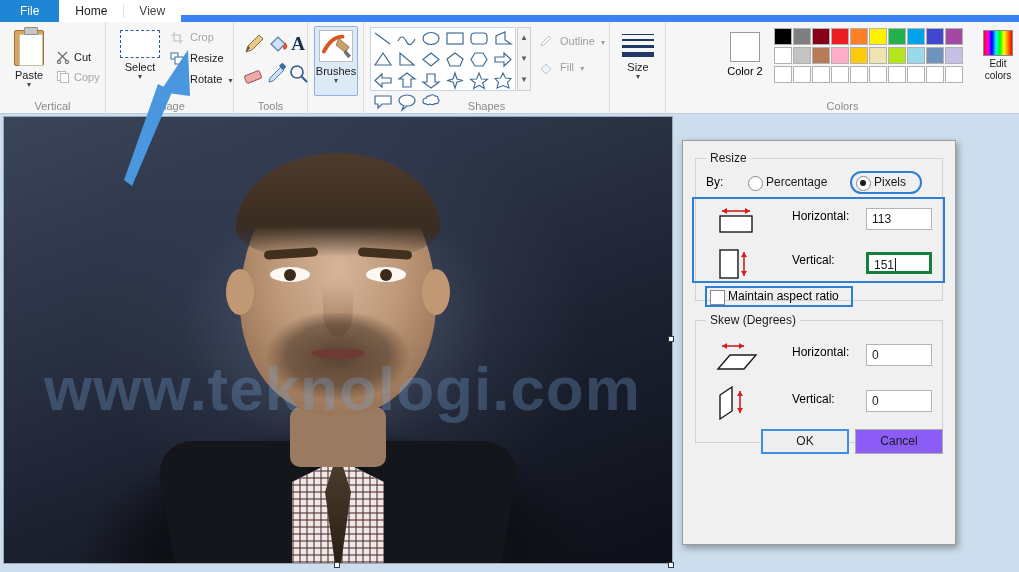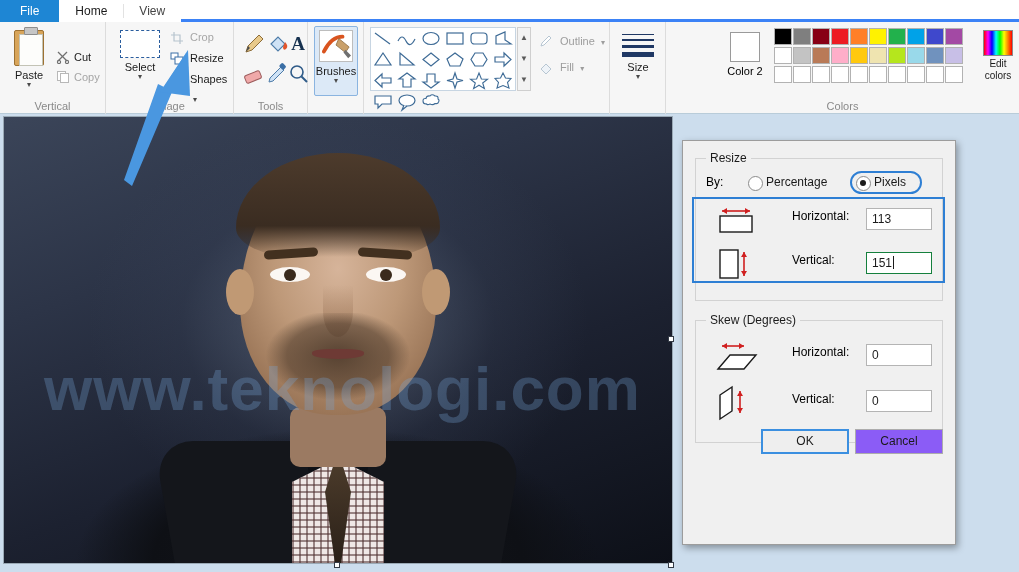--- a/index.html
+++ b/index.html
@@ -9,21 +9,21 @@
     font-family: "Liberation Sans", sans-serif;
     background: #ffffff;
   }
   #app { position: relative; width: 1019px; height: 572px; }
 
   
   .tabstrip {
     position: absolute; top: 0; left: 0;
     width: 1019px; height: 22px;
     background: #ffffff;
-    border-bottom: 3px solid #3b82f6;
+    border-bottom: 7px solid #3b82f6;
   }
   .tab {
     float: left; height: 22px; line-height: 22px;
     padding: 0 16px; font-size: 12px; color: #1b1b1b;
     cursor: default; position: relative;
   }
   .tab.file { background: #1e86d4; color: #ffffff; padding: 0 20px; }
   .tab.active { background: #ffffff; color: #1b1b1b; }
   .tab.inactive { background: #ffffff; color: #444; }
   .tab.inactive::before {
@@ -314,21 +314,21 @@
   }
   .hl-rect {
     position: absolute; border: 2px solid #2e7fd4;
   }
   .fld {
     position: absolute; right: 0; top: 1px;
     width: 66px; height: 22px; background: #ffffff;
     border: 1px solid #b4b4b4; font-size: 12px;
     padding: 2px 5px; line-height: 17px; color: #1b1b1b;
   }
-  .fld.focus { border: 1px solid #15803d; }
+  .fld.focus { border: 3px solid #15803d; }
   .fld .cursor {
     display: inline-block; width: 1px; height: 13px;
     background: #1b1b1b; vertical-align: -2px; margin-left: 1px;
   }
   .row-lbl { position: absolute; left: 86px; top: 4px; font-size: 12px; }
   .ico-box { position: absolute; left: 6px; top: 0; width: 54px; height: 30px; }
   .chk-row { position: relative; height: 20px; margin-top: 4px; }
   .chk {
     position: absolute; left: 4px; top: 2px;
     font-size: 12px; padding-left: 18px; cursor: default; line-height: 15px;
@@ -407,21 +407,21 @@
           <rect x="1" y="1" width="7" height="6" fill="#fff" stroke="#3a6ea5" stroke-width="1"></rect>
           <rect x="5" y="5" width="8" height="7" fill="#fff" stroke="#3a6ea5" stroke-width="1"></rect>
         </svg>
         <span>Resize</span>
       </div>
       <div class="small-cmd" style="top:48px;">
         <svg style="position:absolute;left:2px;top:3px;width:14px;height:14px" viewBox="0 0 14 14">
           <path d="M2 8 A5 5 0 1 1 7 13" fill="none" stroke="#3a6ea5" stroke-width="1.3"></path>
           <path d="M2 4 L2 8 L6 8 Z" fill="#3a6ea5"></path>
         </svg>
-        <span>Shapes</span>
+        <span>Rotate</span>
         <span style="font-size:8px;color:#4a4a4a;margin-left:3px">▾</span>
       </div>
       <div class="group-label">Image</div>
     </div>
 
     <div class="group g-tools">
       <svg class="tool-ico" style="left:8px; top:10px;" viewBox="0 0 24 24">
         <path d="M4 20 L6 14 L17 3 L21 7 L10 18 Z" fill="#e8c98a" stroke="#8d6c38" stroke-width="1"></path>
         <path d="M17 3 L21 7" stroke="#8d6c38" stroke-width="1"></path>
         <path d="M4 20 L6 14 L8 16 Z" fill="#4b4b4b"></path>
@@ -542,20 +542,21 @@
         <span>Outline</span>
         <span style="font-size:8px;margin-left:3px">▾</span>
       </div>
       <div class="fill-cmd" style="top:34px;">
         <svg style="position:absolute;left:2px;top:5px;width:16px;height:15px" viewBox="0 0 16 15">
           <path d="M3 8 L8 3 L13 8 L8 13 Z" fill="#eef3f8" stroke="#b7c6d2" stroke-width="1"></path>
         </svg>
         <span>Fill</span>
         <span style="font-size:8px;margin-left:3px">▾</span>
       </div>
+      <div class="group-label">Shapes</div>
     </div>
 
     <div class="group g-size">
       <div class="size-btn">
         <div class="size-lines">
           <div style="height:1px"></div>
           <div style="height:2px"></div>
           <div style="height:3px"></div>
           <div style="height:5px"></div>
         </div>
@@ -680,20 +681,24 @@
               <path d="M32 5 l-3 5 h6 z" fill="#d02020"></path>
               <path d="M32 29 l-3 -5 h6 z" fill="#d02020"></path>
             </svg>
           </div>
           <span class="row-lbl" style="top:6px;">Vertical:</span>
           <div class="fld focus" style="top:5px;"><span>151</span><span class="cursor"></span></div>
         </div>
 
         <div class="hl-rect" style="left:-4px; top:32px; width:253px; height:86px;"></div>
 
+        <div class="chk-row" style="margin-top:10px;">
+          <span class="chk"><span>Maintain aspect ratio</span></span>
+          <div class="hl-rect" style="left:-1px; top:-1px; width:148px; height:21px;"></div>
+        </div>
       </fieldset>
 
       <fieldset class="grp" style="height:130px;">
         <legend>Skew (Degrees)</legend>
 
         <div class="row" style="margin-top:6px;">
           <div class="ico-box">
             <svg viewBox="0 0 54 34" width="54" height="34">
               <path d="M10 5 h22" stroke="#d02020" stroke-width="1.6"></path>
               <path d="M10 5 l5 -3 v6 z" fill="#d02020"></path>

